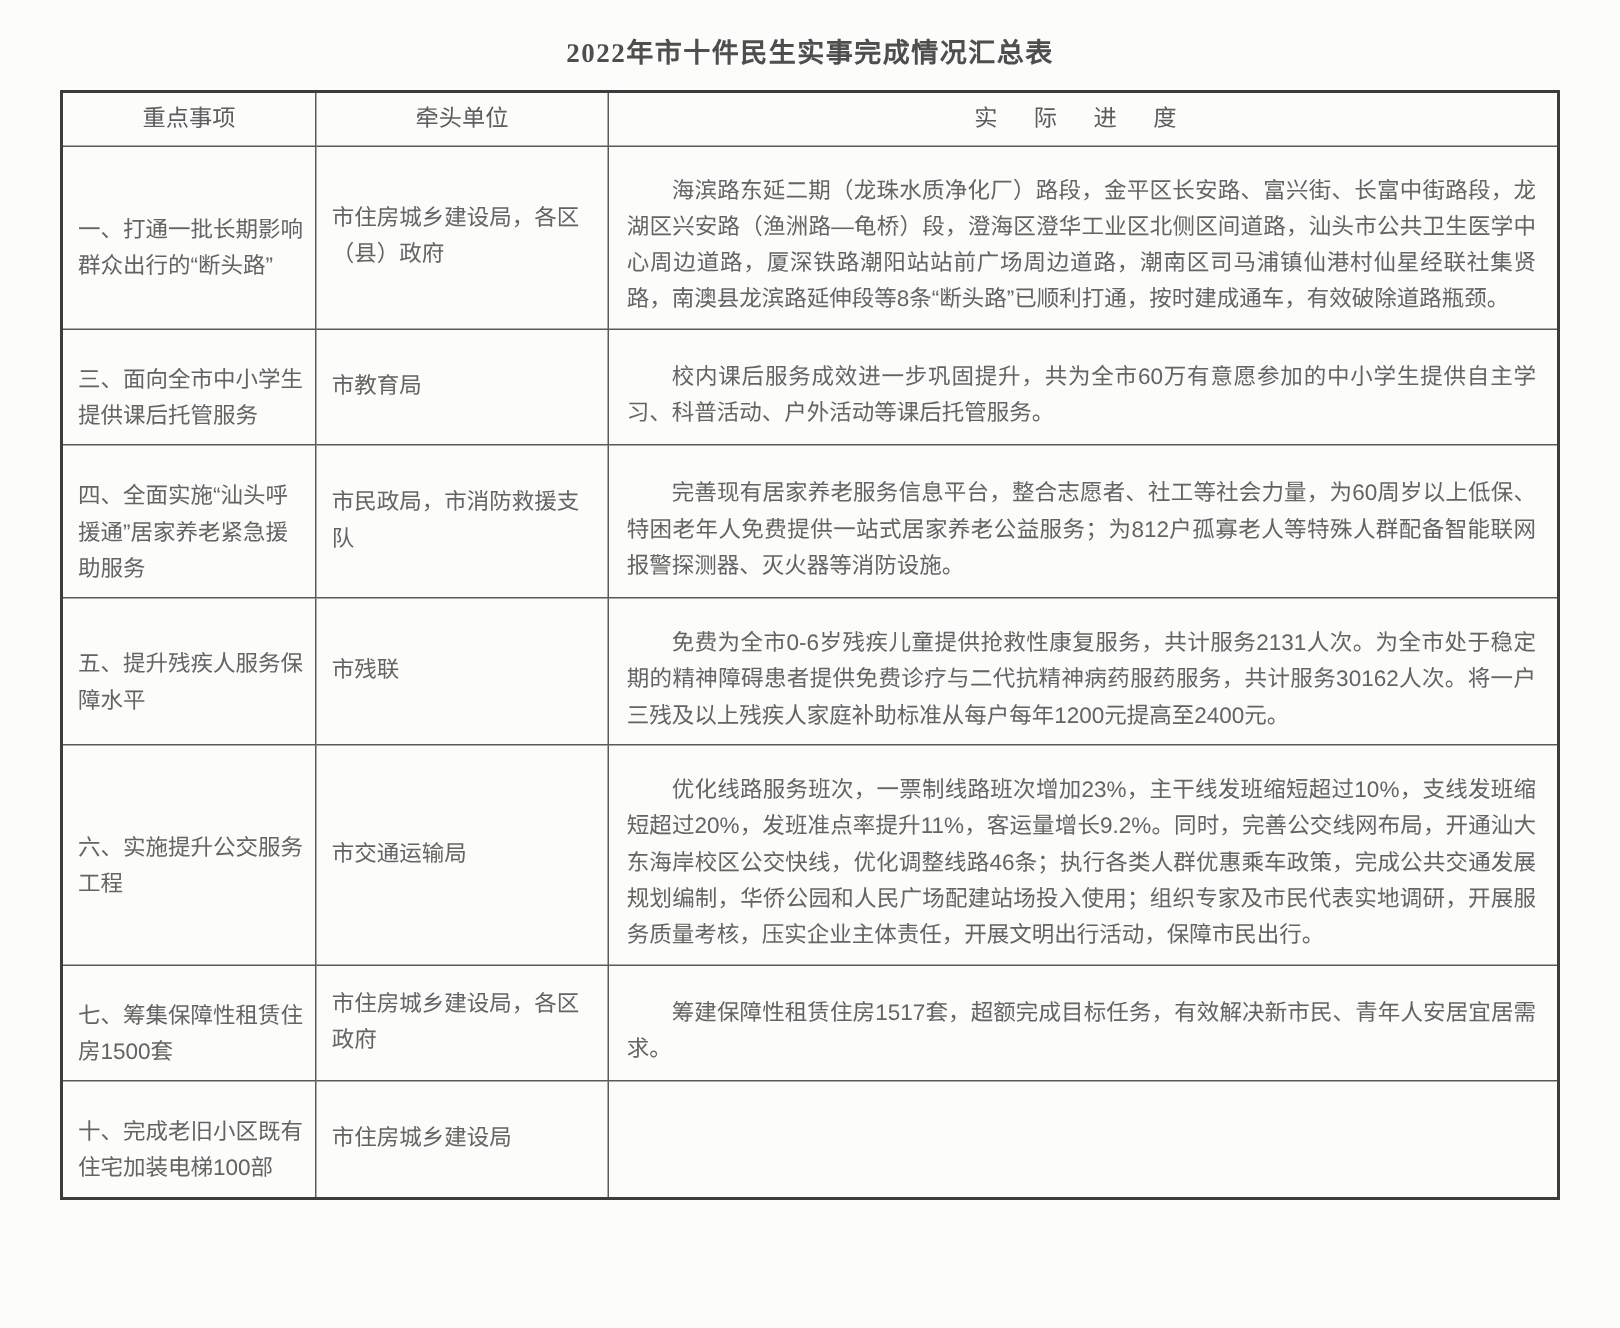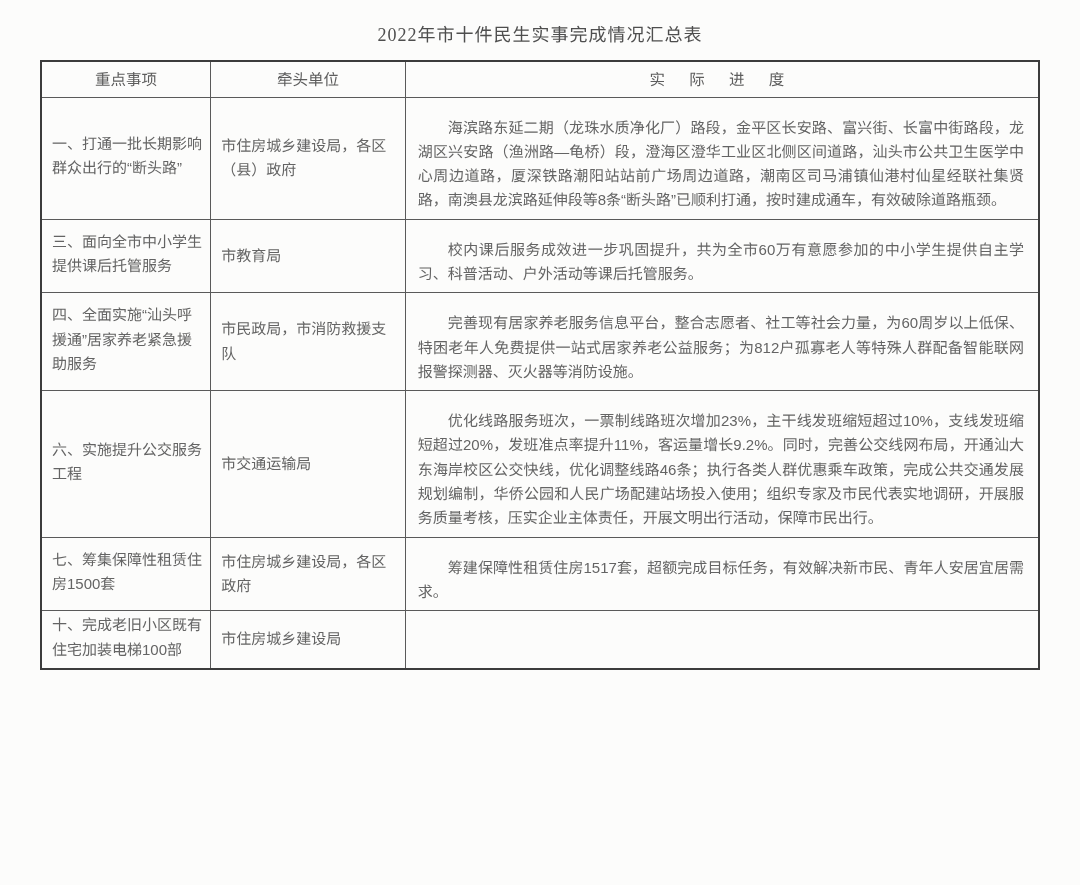--- a/index.html
+++ b/index.html
@@ -12,21 +12,21 @@
     width: 1080px;
     height: 885px;
     background: #fcfcfb;
     box-sizing: border-box;
     padding: 12px 40px 20px 40px;
     overflow: hidden;
   }
   .doc-title {
     text-align: center;
     font-size: 18px;
-    font-weight: normal;
+    font-weight: bold;
     color: #4e4e4e;
     letter-spacing: 1px;
     margin: 8px 0 14px 0;
     font-family: "Liberation Serif", "DejaVu Serif", serif;
   }
   table.summary {
     width: 100%;
     border-collapse: collapse;
     table-layout: fixed;
     background: #fcfcfb;
@@ -49,21 +49,21 @@
   table.summary th {
     font-weight: normal;
     height: 36px;
     text-align: center;
     font-size: 15.5px;
     color: #5d5d5d;
   }
   th[data-name="header-progress"] { letter-spacing: 10px; }
   td.cell-item {
     text-align: left;
-    padding: 2px 8px 6px 10px;
+    padding: 22px 8px 6px 10px;
   }
   td.cell-unit {
     text-align: left;
     padding: 6px 8px 6px 10px;
   }
   td.cell-progress {
     padding: 18px 14px 6px 12px;
   }
   td.cell-progress p {
     margin: 0;
@@ -102,20 +102,27 @@
           </td>
         </tr>
         <tr data-name="table-row">
           <td class="cell-item" data-name="key-item-cell">四、全面实施“汕头呼援通”居家养老紧急援助服务</td>
           <td class="cell-unit" data-name="lead-unit-cell">市民政局，市消防救援支队</td>
           <td class="cell-progress" data-name="progress-cell">
             <p data-name="progress-text">完善现有居家养老服务信息平台，整合志愿者、社工等社会力量，为60周岁以上低保、特困老年人免费提供一站式居家养老公益服务；为812户孤寡老人等特殊人群配备智能联网报警探测器、灭火器等消防设施。</p>
           </td>
         </tr>
         <tr data-name="table-row">
+          <td class="cell-item" data-name="key-item-cell">五、提升残疾人服务保障水平</td>
+          <td class="cell-unit" data-name="lead-unit-cell">市残联</td>
+          <td class="cell-progress" data-name="progress-cell">
+            <p data-name="progress-text">免费为全市0-6岁残疾儿童提供抢救性康复服务，共计服务2131人次。为全市处于稳定期的精神障碍患者提供免费诊疗与二代抗精神病药服药服务，共计服务30162人次。将一户三残及以上残疾人家庭补助标准从每户每年1200元提高至2400元。</p>
+          </td>
+        </tr>
+        <tr data-name="table-row">
           <td class="cell-item" data-name="key-item-cell">六、实施提升公交服务工程</td>
           <td class="cell-unit" data-name="lead-unit-cell">市交通运输局</td>
           <td class="cell-progress" data-name="progress-cell">
             <p data-name="progress-text">优化线路服务班次，一票制线路班次增加23%，主干线发班缩短超过10%，支线发班缩短超过20%，发班准点率提升11%，客运量增长9.2%。同时，完善公交线网布局，开通汕大东海岸校区公交快线，优化调整线路46条；执行各类人群优惠乘车政策，完成公共交通发展规划编制，华侨公园和人民广场配建站场投入使用；组织专家及市民代表实地调研，开展服务质量考核，压实企业主体责任，开展文明出行活动，保障市民出行。</p>
           </td>
         </tr>
         <tr data-name="table-row">
           <td class="cell-item" data-name="key-item-cell">七、筹集保障性租赁住房1500套</td>
           <td class="cell-unit" data-name="lead-unit-cell">市住房城乡建设局，各区政府</td>
           <td class="cell-progress" data-name="progress-cell">

